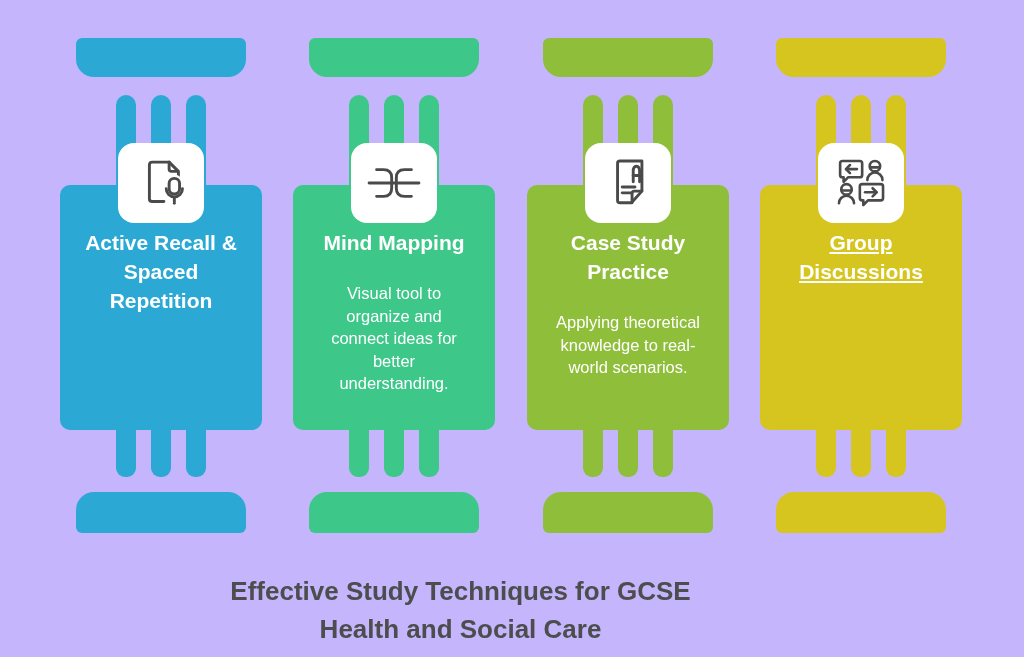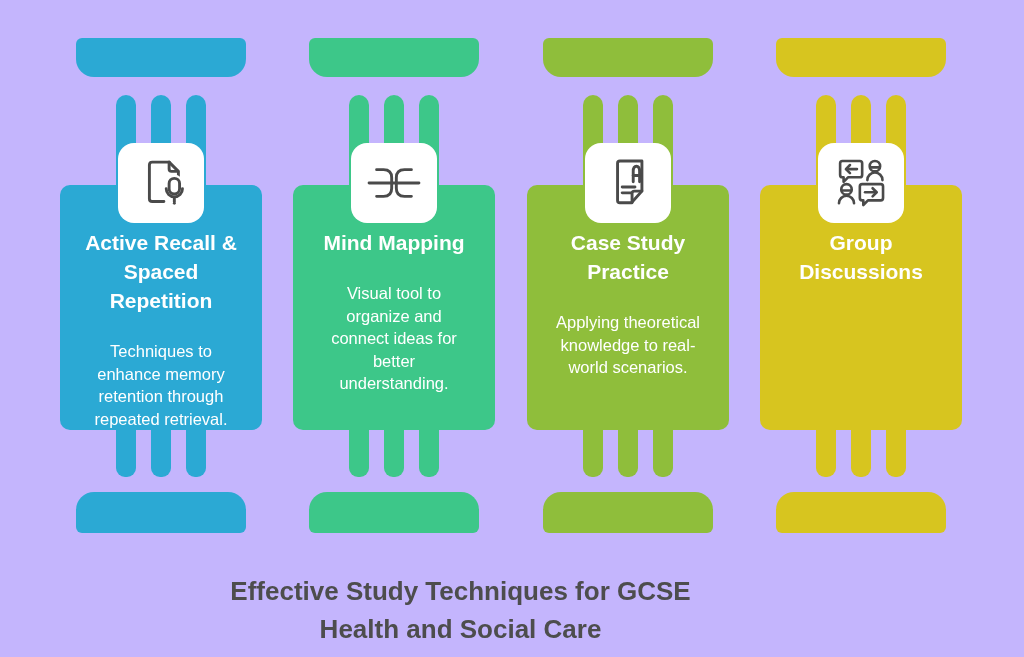--- a/index.html
+++ b/index.html
@@ -87,24 +87,20 @@
         <rect class="icon-stroke" x="64" y="42" width="18" height="27" rx="9"></rect>
         <path class="icon-stroke" d="M59,60 a14,14 0 0 0 28,0"></path>
         <path class="icon-stroke" d="M73,75 V82"></path>
         <circle cx="73" cy="85" r="2.5" fill="#4a4a4a" stroke="none"></circle>
       </svg>
     </div>
     <div class="card" style="background-color: rgb(43, 169, 212);">
       <div class="card-title">Active Recall &amp;
 Spaced
 Repetition</div>
-      <div class="card-desc">Techniques to
-enhance memory
-retention through
-repeated retrieval.</div>
     </div>
     <div class="bars bars-bottom">
       <div class="bar" style="background-color: rgb(43, 169, 212);"></div>
       <div class="bar" style="background-color: rgb(43, 169, 212);"></div>
       <div class="bar" style="background-color: rgb(43, 169, 212);"></div>
     </div>
     <div class="bottom-cap" style="background-color: rgb(43, 169, 212);"></div>
   </div>
 
   <div class="column col-1">
@@ -187,21 +183,21 @@
           <path d="M61,45 a13,13 0 0 1 26,0"></path>
           <circle cx="25" cy="61" r="9"></circle>
           <path d="M17,63 H33"></path>
           <path d="M12,85 a13,13 0 0 1 26,0"></path>
           <path d="M52,52 H84 Q88,52 88,56 V76 Q88,80 84,80 H62 L54,88 V80 H52 Q48,80 48,76 V56 Q48,52 52,52 Z"></path>
           <path d="M57,66 H76"></path>
           <path d="M70,59 L77,66 L70,73"></path>
         </g>
       </svg>
     </div>
-    <div class="card" style="background-color: rgb(215, 197, 31);">
+    <div class="card" style="background-color: rgb(215, 197, 31); text-decoration: underline;">
       <div class="card-title">Group
 Discussions</div>
     </div>
     <div class="bars bars-bottom">
       <div class="bar" style="background-color: rgb(215, 197, 31);"></div>
       <div class="bar" style="background-color: rgb(215, 197, 31);"></div>
       <div class="bar" style="background-color: rgb(215, 197, 31);"></div>
     </div>
     <div class="bottom-cap" style="background-color: rgb(215, 197, 31);"></div>
   </div>

